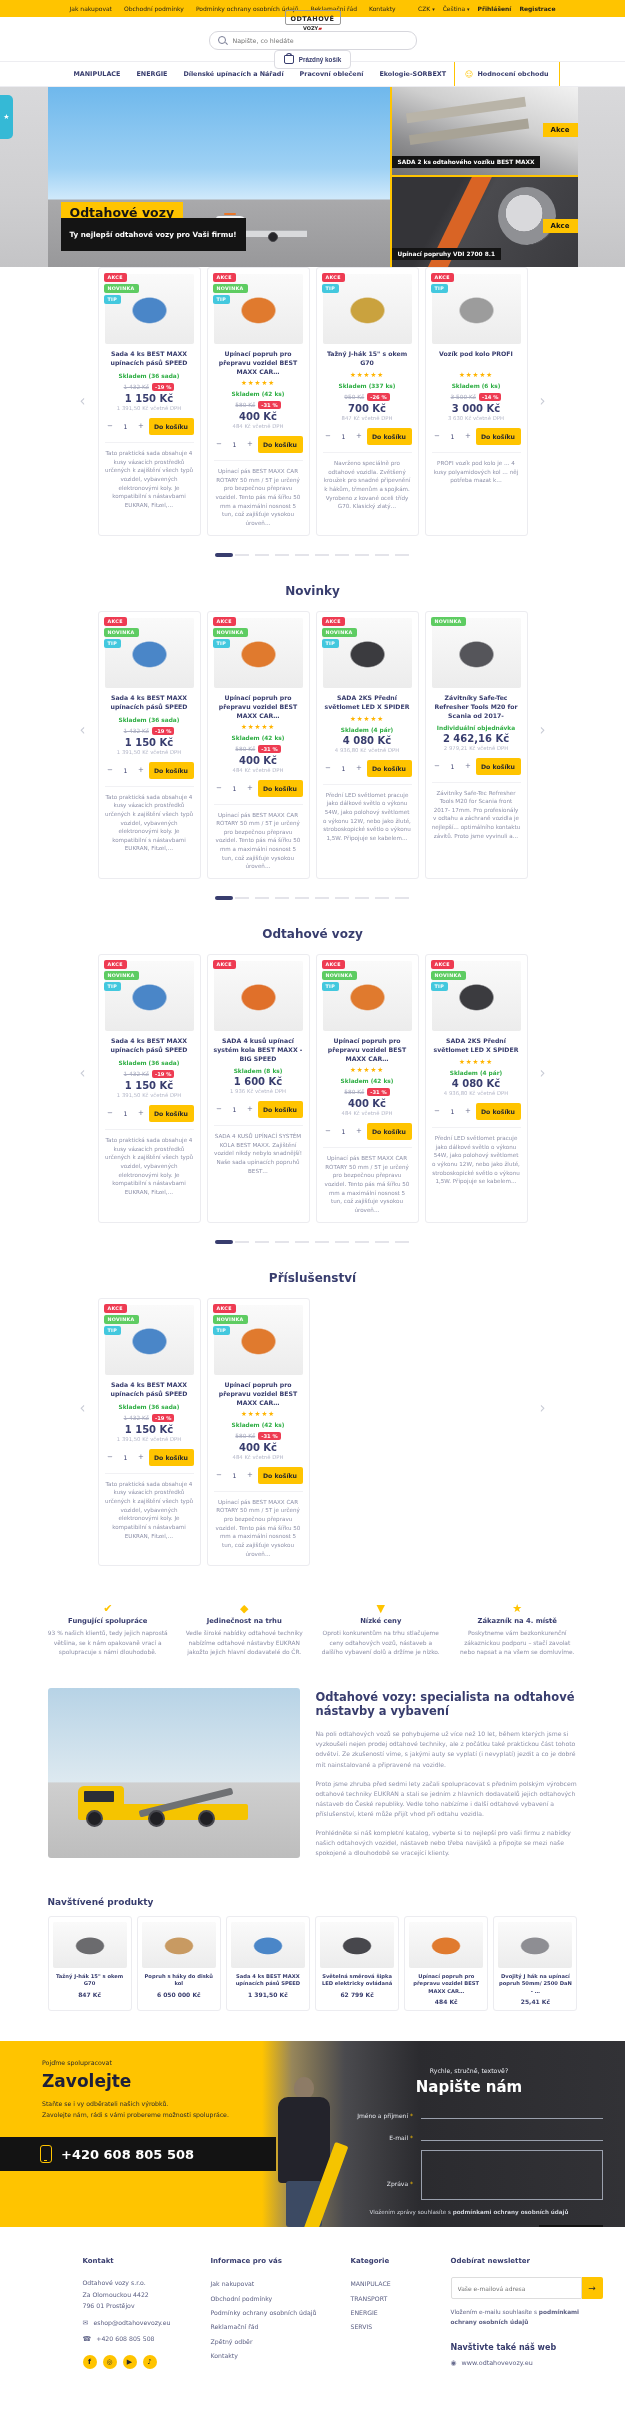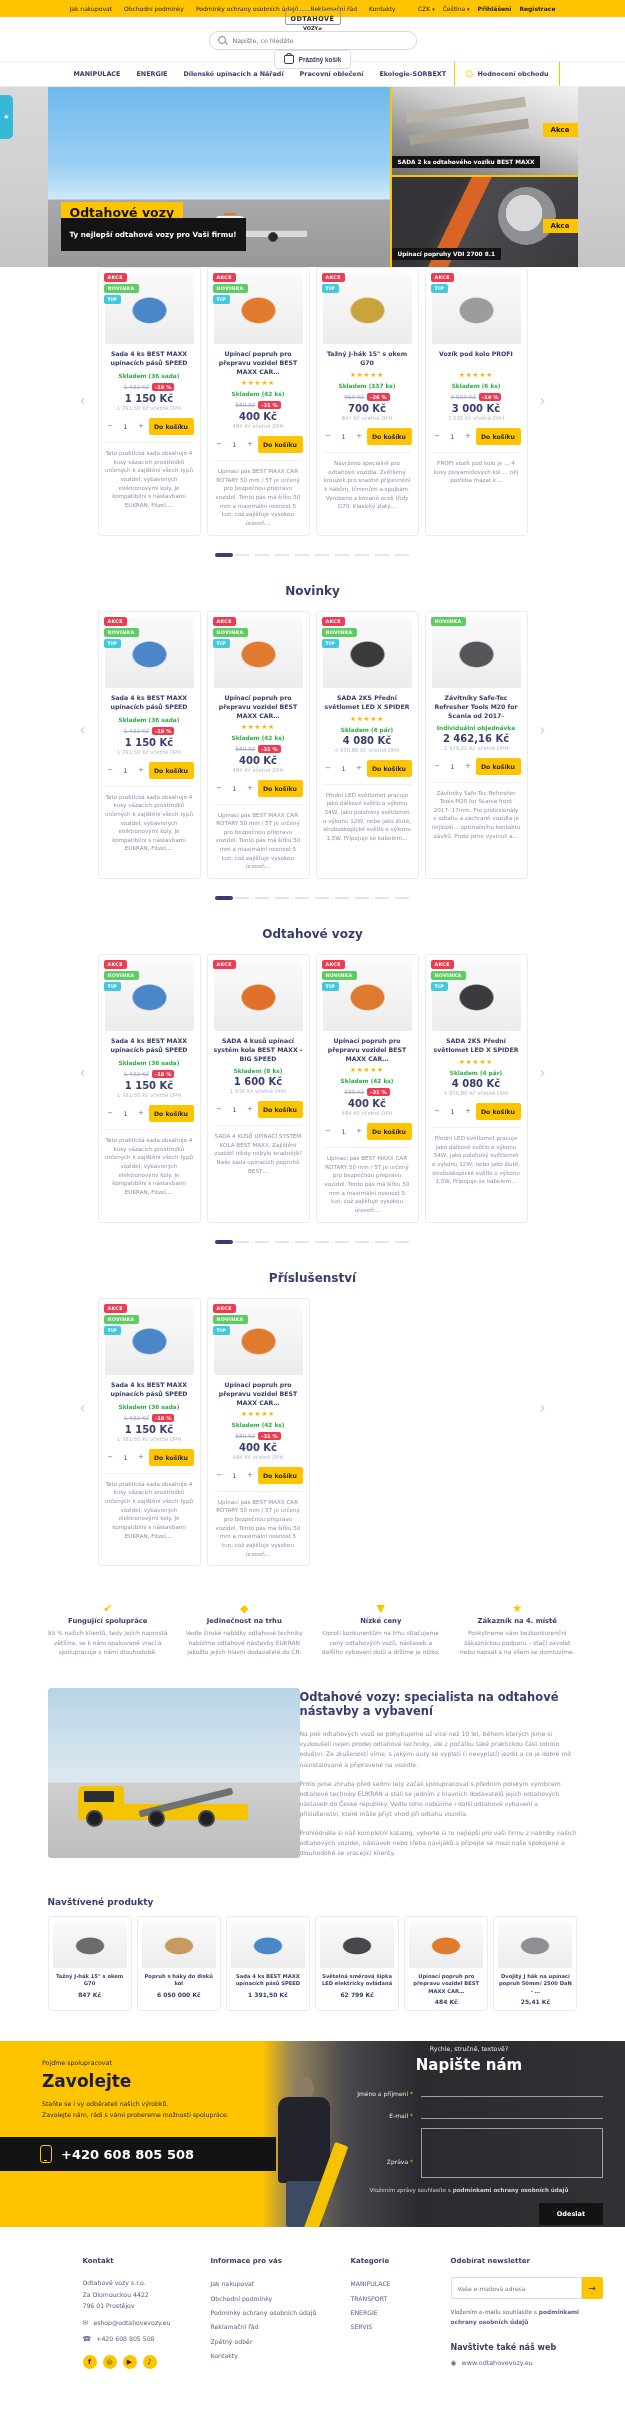--- a/index.html
+++ b/index.html
@@ -86,21 +86,21 @@
   .dots{width:196px;height:4px;margin:17px auto 0;position:relative;background:repeating-linear-gradient(90deg,#e4e4ea 0 14px,transparent 14px 20px);background-position:0 1px;background-size:100% 2px;background-repeat:no-repeat;}
   .dots::before{content:"";position:absolute;left:0;top:0;width:18px;height:4px;background:#383d6e;border-radius:2px;}
 
   
   .feat{display:grid;grid-template-columns:repeat(4,1fr);gap:16px;width:530px;margin:36px auto 0;text-align:center;}
   .f-icon{color:#ffc400;font-size:11px;height:15px;}
   .f-title{font-size:6.8px;font-weight:bold;color:#383d6e;margin-bottom:4px;}
   .f-text{font-size:5.9px;color:#8d90a8;line-height:1.6;}
 
   
-  .about{display:flex;width:530px;margin:30px auto 0;align-items:flex-start;}
+  .about{display:flex;gap:16px;width:530px;margin:30px auto 0;align-items:flex-start;}
   .about-img{flex:0 0 252px;height:170px;border-radius:3px;overflow:hidden;position:relative;background:linear-gradient(180deg,#b7d3e6 0%,#dde9f0 55%,#cfcfcf 56%,#bdbdbd 100%);}
   .a-truck{position:absolute;left:30px;bottom:38px;}
   .a-bed{position:absolute;left:40px;bottom:0;width:130px;height:16px;background:#f5c400;border-radius:2px;}
   .a-cab{position:absolute;left:0;bottom:0;width:46px;height:34px;background:#f5c400;border-radius:6px 4px 2px 2px;}
   .a-cab::before{content:"";position:absolute;top:5px;left:6px;width:30px;height:11px;background:#2b2e36;border-radius:1px;}
   .a-crane{position:absolute;left:60px;bottom:14px;width:96px;height:7px;background:#6f7174;transform:rotate(-14deg);border-radius:2px;}
   .a-w{position:absolute;bottom:-7px;width:13px;height:13px;background:#202024;border-radius:50%;border:2px solid #46464c;}
   .about-txt{flex:1;}
   .about-title{font-size:11.5px;font-weight:bold;color:#383d6e;line-height:1.3;margin:2px 0 10px;}
   .about-p{font-size:6.1px;color:#8d90a8;line-height:1.65;margin:0 0 9px;}
@@ -120,21 +120,21 @@
   .c-text{position:absolute;left:42px;top:58px;font-size:6.2px;color:#2b2b2b;line-height:1.7;width:190px;}
   .phone-bar{position:absolute;left:0;top:96px;width:236px;height:34px;background:#131313;display:flex;align-items:center;gap:9px;padding-left:40px;cursor:pointer;}
   .ph-icon{width:10px;height:16px;border:1.5px solid #ffc400;border-radius:3px;position:relative;}
   .ph-icon::after{content:"";position:absolute;bottom:1px;left:3px;width:3px;height:1px;background:#ffc400;}
   .phone-num{color:#fff;font-weight:bold;font-size:13px;}
   .man{position:absolute;left:268px;bottom:0;width:74px;height:150px;}
   .man .head{position:absolute;left:26px;top:0;width:20px;height:22px;background:#8d7b66;border-radius:50% 50% 45% 45%;}
   .man .body{position:absolute;left:10px;top:20px;width:52px;height:86px;background:#23232b;border-radius:10px 10px 4px 4px;}
   .man .legs{position:absolute;left:18px;top:104px;width:36px;height:46px;background:#3c4a63;border-radius:3px;}
   .man .plank{position:absolute;left:48px;top:64px;width:14px;height:110px;background:#f5c400;transform:rotate(20deg);border-radius:2px;}
-  .cform{position:absolute;right:22px;top:4px;width:268px;text-align:center;}
+  .cform{position:absolute;right:22px;top:26px;width:268px;text-align:center;}
   .cf-kicker{font-size:6.2px;color:#e6e8ee;}
   .cf-title{font-size:15px;font-weight:bold;color:#fff;margin:4px 0 10px;}
   .cf-row{display:flex;align-items:flex-end;gap:8px;margin-bottom:9px;}
   .cf-label{width:78px;text-align:right;font-size:6px;color:#e6e8ee;}
   .req{color:#ffc400;}
   .cf-input{flex:1;background:transparent;border:none;border-bottom:1px solid #9aa0ad;height:10px;outline:none;color:#fff;font-size:6.5px;font-family:inherit;}
   .cf-area-row{align-items:flex-start;}
   .cf-area{flex:1;background:transparent;border:1px solid #9aa0ad;height:44px;outline:none;color:#fff;font-size:6.5px;resize:none;font-family:inherit;}
   .cf-consent{font-size:5.6px;color:#cfd2da;margin:2px 0 10px;}
   .cf-consent b{cursor:pointer;}

